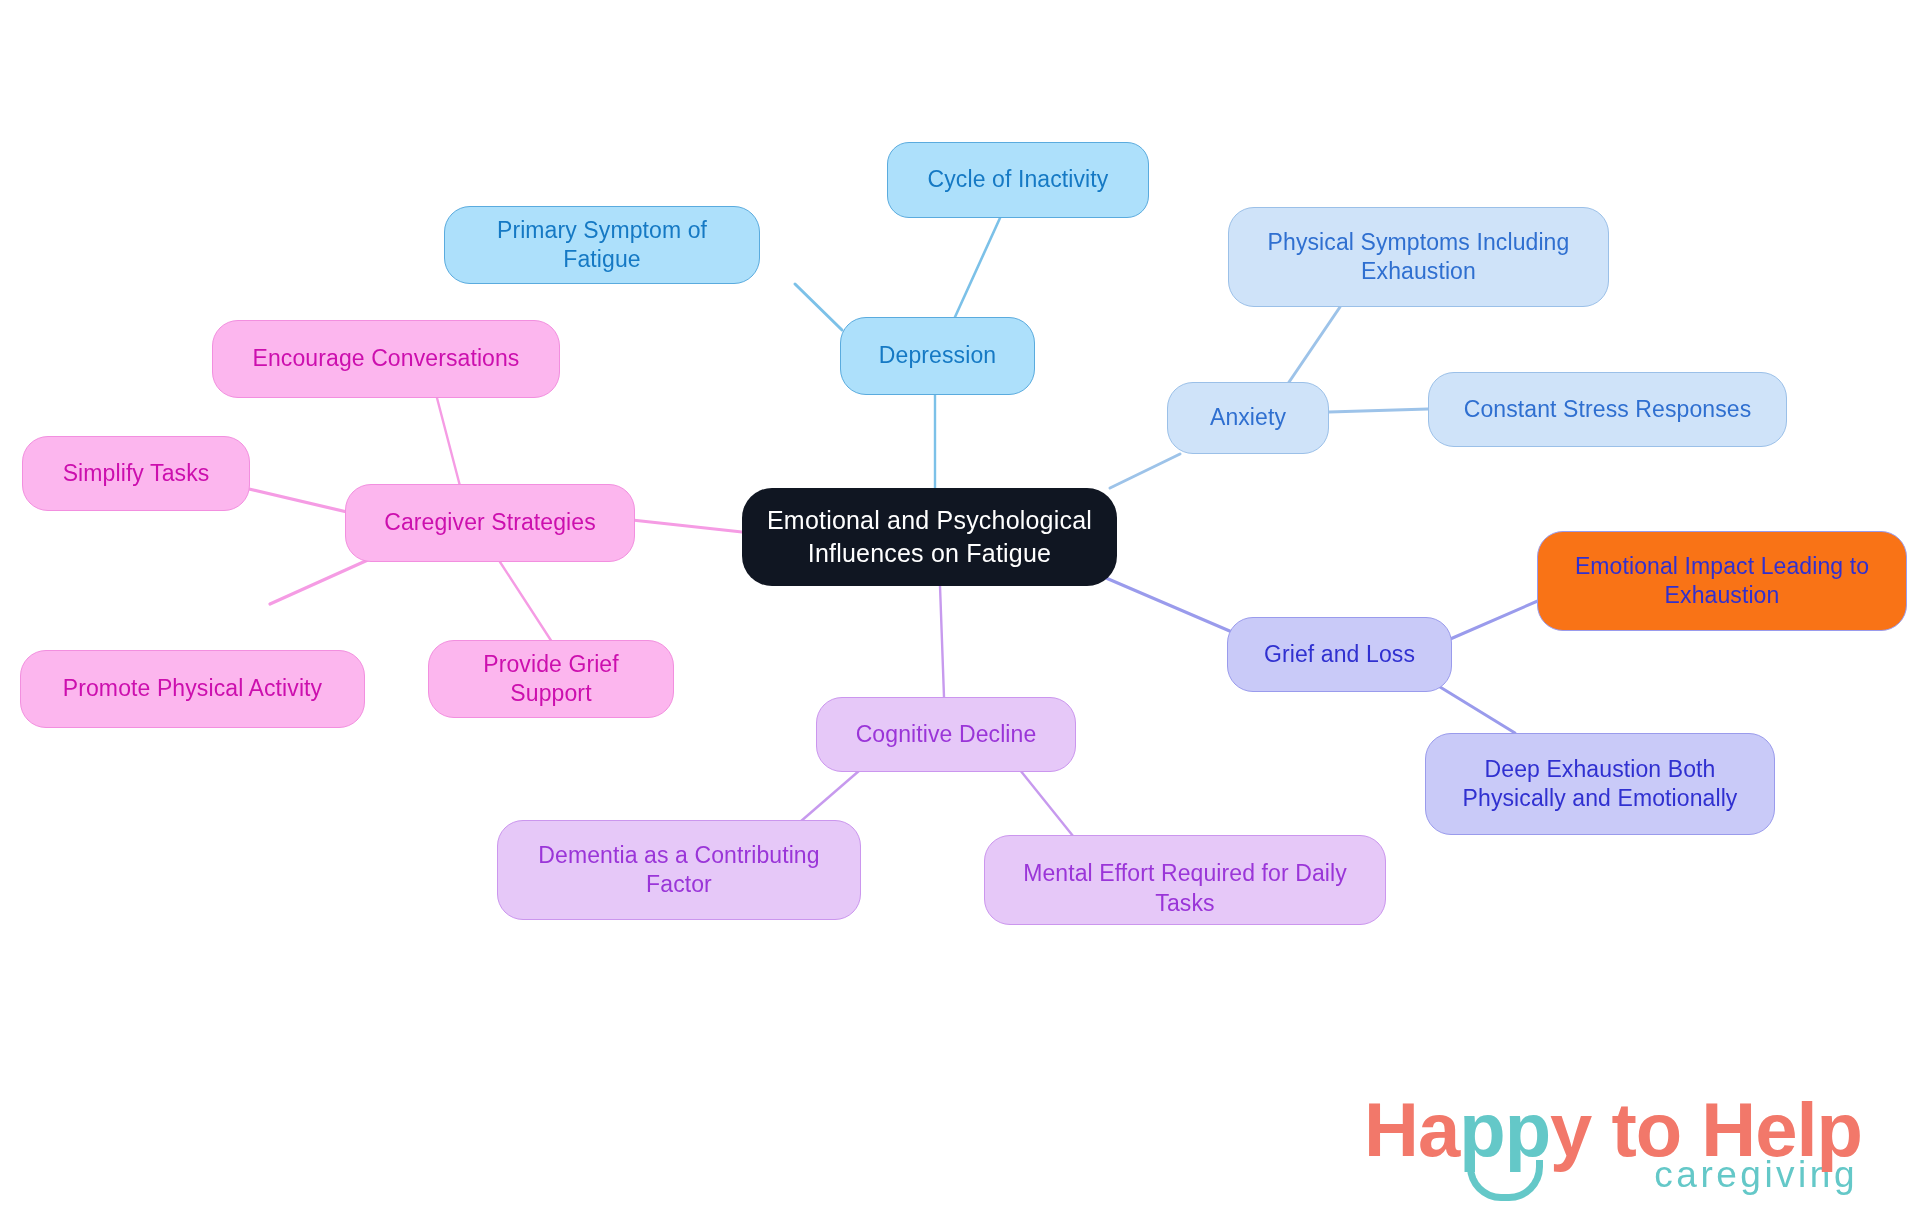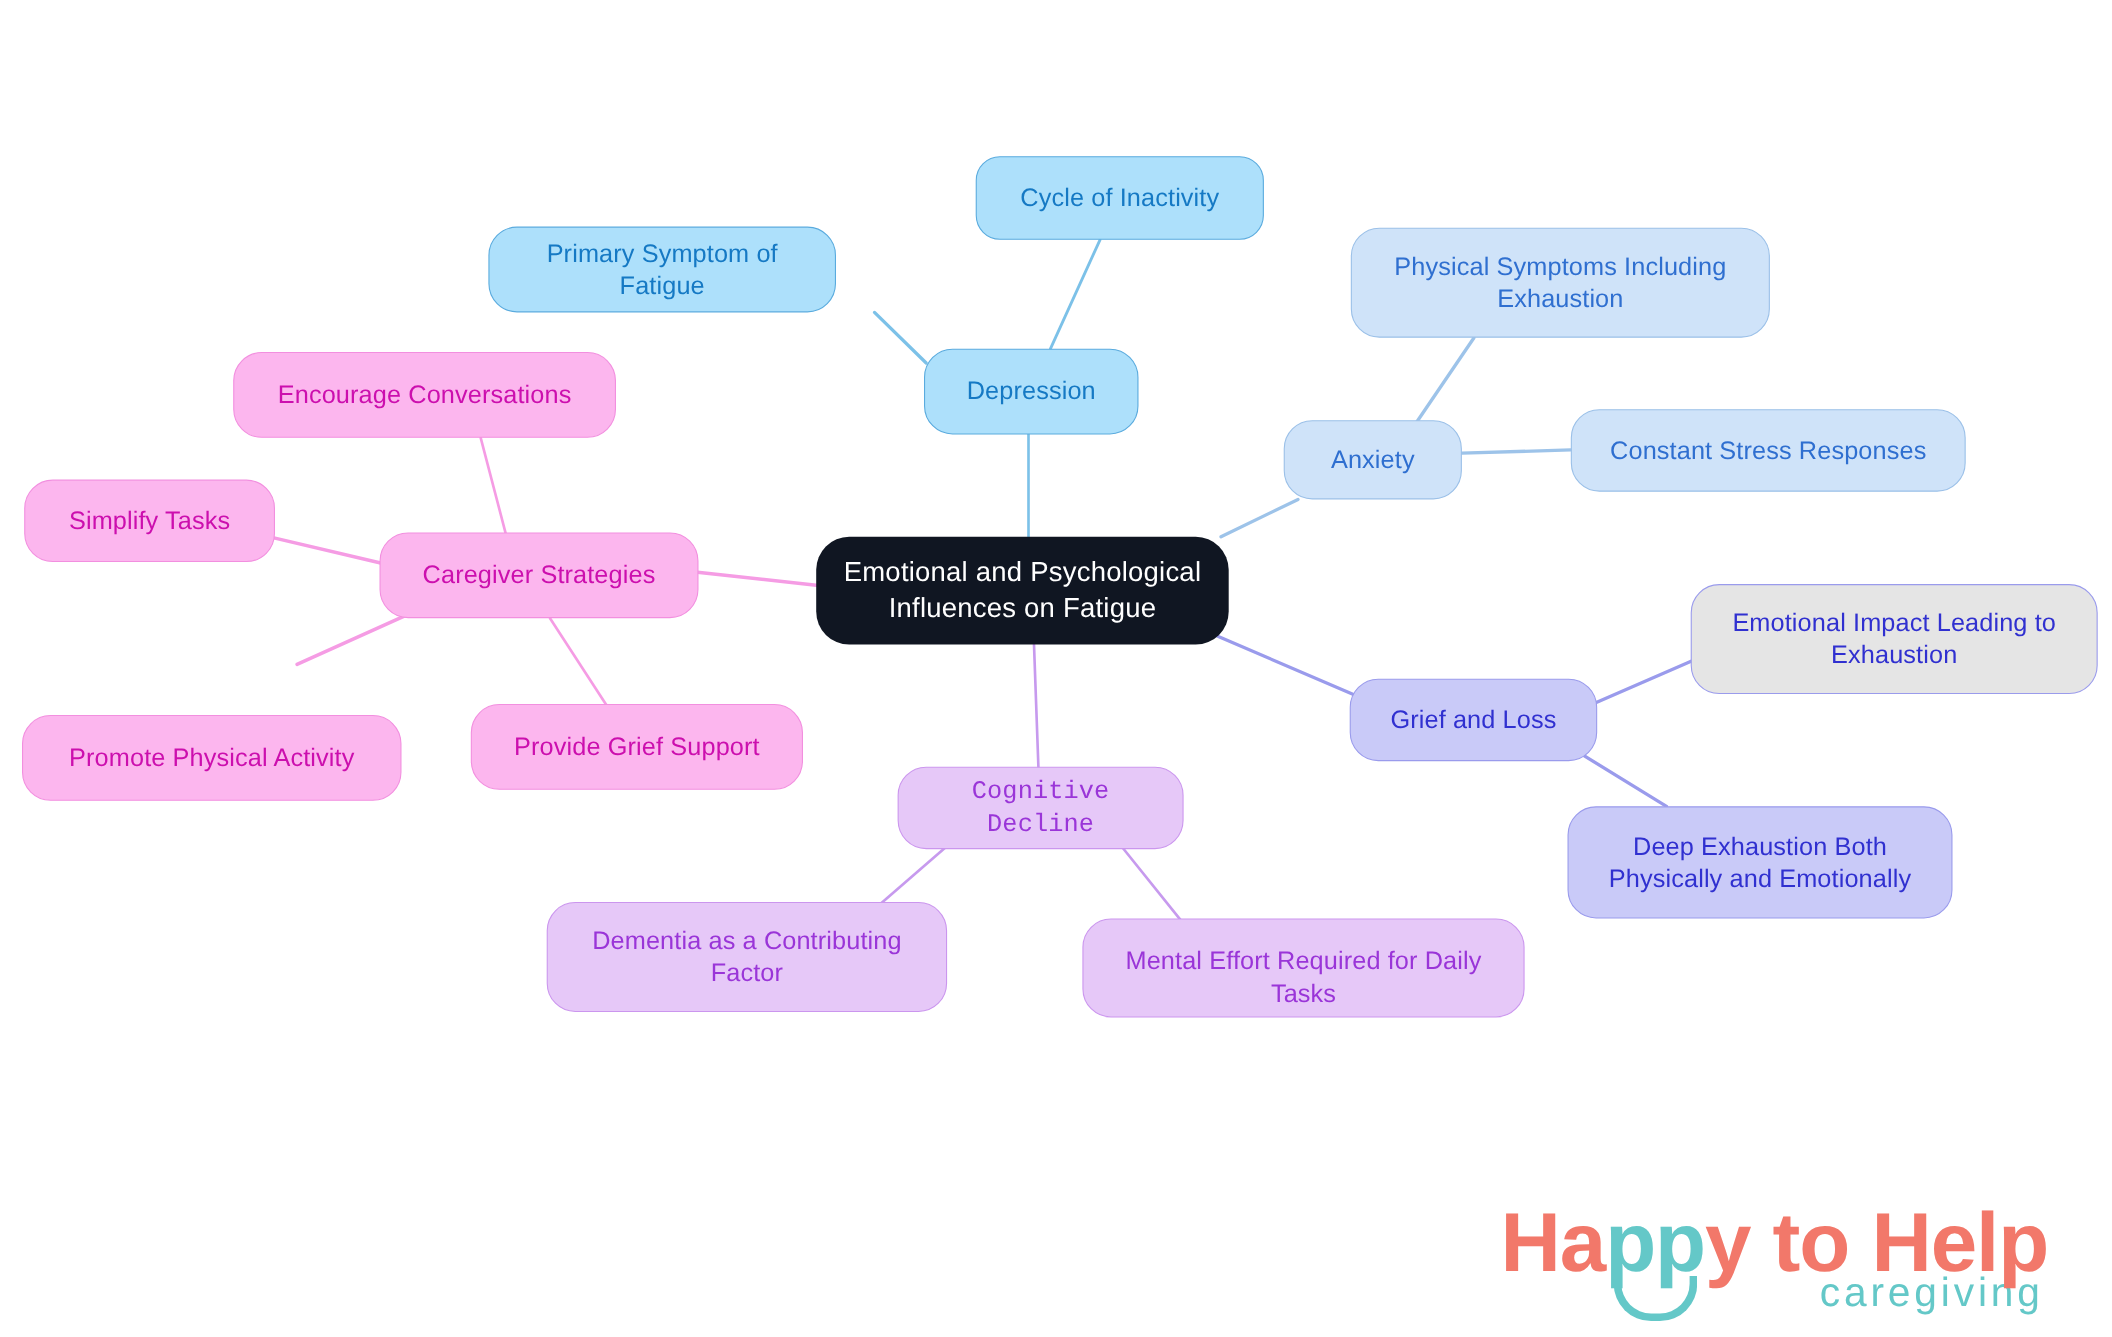--- a/index.html
+++ b/index.html
@@ -132,29 +132,29 @@
       <div class="node" style="left: 1228px; top: 207px; width: 381px; height: 100px; background: rgb(207, 227, 249); color: rgb(47, 111, 208); border-color: rgb(155, 192, 232); font-size: 23px;">
         <span class="node-label">Physical Symptoms Including
 Exhaustion</span>
       </div>
       <div class="node" style="left: 1428px; top: 372px; width: 359px; height: 75px; background: rgb(207, 227, 249); color: rgb(47, 111, 208); border-color: rgb(155, 192, 232); font-size: 23px;">
         <span class="node-label">Constant Stress Responses</span>
       </div>
       <div class="node" style="left: 1227px; top: 617px; width: 225px; height: 75px; background: rgb(201, 202, 248); color: rgb(48, 48, 208); border-color: rgb(154, 155, 236); font-size: 23px;">
         <span class="node-label">Grief and Loss</span>
       </div>
-      <div class="node" style="left: 1537px; top: 531px; width: 370px; height: 100px; background: #e5e5e5; color: rgb(48, 48, 208); border-color: rgb(154, 155, 236); font-size: 23px;">
+      <div class="node" style="left: 1537px; top: 531px; width: 370px; height: 100px; background: #f97316; color: rgb(48, 48, 208); border-color: rgb(154, 155, 236); font-size: 23px;">
         <span class="node-label">Emotional Impact Leading to
 Exhaustion</span>
       </div>
       <div class="node" style="left: 1425px; top: 733px; width: 350px; height: 102px; background: rgb(201, 202, 248); color: rgb(48, 48, 208); border-color: rgb(154, 155, 236); font-size: 23px;">
         <span class="node-label">Deep Exhaustion Both
 Physically and Emotionally</span>
       </div>
-      <div class="node" style="left: 816px; top: 697px; width: 260px; height: 75px; background: rgb(230, 200, 248); color: rgb(154, 53, 216); border-color: rgb(203, 150, 238); font-size: 23px; font-family: Liberation Mono, monospace;">
+      <div class="node" style="left: 816px; top: 697px; width: 260px; height: 75px; background: rgb(230, 200, 248); color: rgb(154, 53, 216); border-color: rgb(203, 150, 238); font-size: 23px;">
         <span class="node-label">Cognitive Decline</span>
       </div>
       <div class="node" style="left: 497px; top: 820px; width: 364px; height: 100px; background: rgb(230, 200, 248); color: rgb(154, 53, 216); border-color: rgb(203, 150, 238); font-size: 23px;">
         <span class="node-label">Dementia as a Contributing
 Factor</span>
       </div>
       <div class="node" style="left: 984px; top: 835px; width: 402px; height: 90px; background: rgb(230, 200, 248); color: rgb(154, 53, 216); border-color: rgb(203, 150, 238); font-size: 23px; align-items: flex-end;">
         <span class="node-label">Mental Effort Required for Daily
 Tasks</span>
       </div>
@@ -163,21 +163,21 @@
       </div>
       <div class="node" style="left: 212px; top: 320px; width: 348px; height: 78px; background: rgb(252, 182, 238); color: rgb(204, 15, 174); border-color: rgb(242, 143, 223); font-size: 23px;">
         <span class="node-label">Encourage Conversations</span>
       </div>
       <div class="node" style="left: 22px; top: 436px; width: 228px; height: 75px; background: rgb(252, 182, 238); color: rgb(204, 15, 174); border-color: rgb(242, 143, 223); font-size: 23px;">
         <span class="node-label">Simplify Tasks</span>
       </div>
       <div class="node" style="left: 20px; top: 602px; width: 345px; height: 78px; background: rgb(252, 182, 238); color: rgb(204, 15, 174); border-color: rgb(242, 143, 223); font-size: 23px; margin-top: 48px;">
         <span class="node-label">Promote Physical Activity</span>
       </div>
-      <div class="node" style="left: 428px; top: 640px; width: 302px; height: 78px; background: rgb(252, 182, 238); color: rgb(204, 15, 174); border-color: rgb(242, 143, 223); font-size: 23px;">
+      <div class="node" style="left: 428px; top: 640px; width: 246px; height: 78px; background: rgb(252, 182, 238); color: rgb(204, 15, 174); border-color: rgb(242, 143, 223); font-size: 23px;">
         <span class="node-label">Provide Grief Support</span>
       </div>
     </div>
 
   <div id="logo" style="right: 58px; bottom: 22px;">
     <div class="logo-main" style="position: relative; color: rgb(242, 120, 106);"><span>Ha</span><span style="color: rgb(100, 200, 200);">pp</span><span>y to Help</span><span class="smile" style="border-color: rgb(100, 200, 200);"></span></div>
     <div class="logo-sub" style="color: rgb(100, 200, 200);">caregiving</div>
   </div>
 
 </div>

